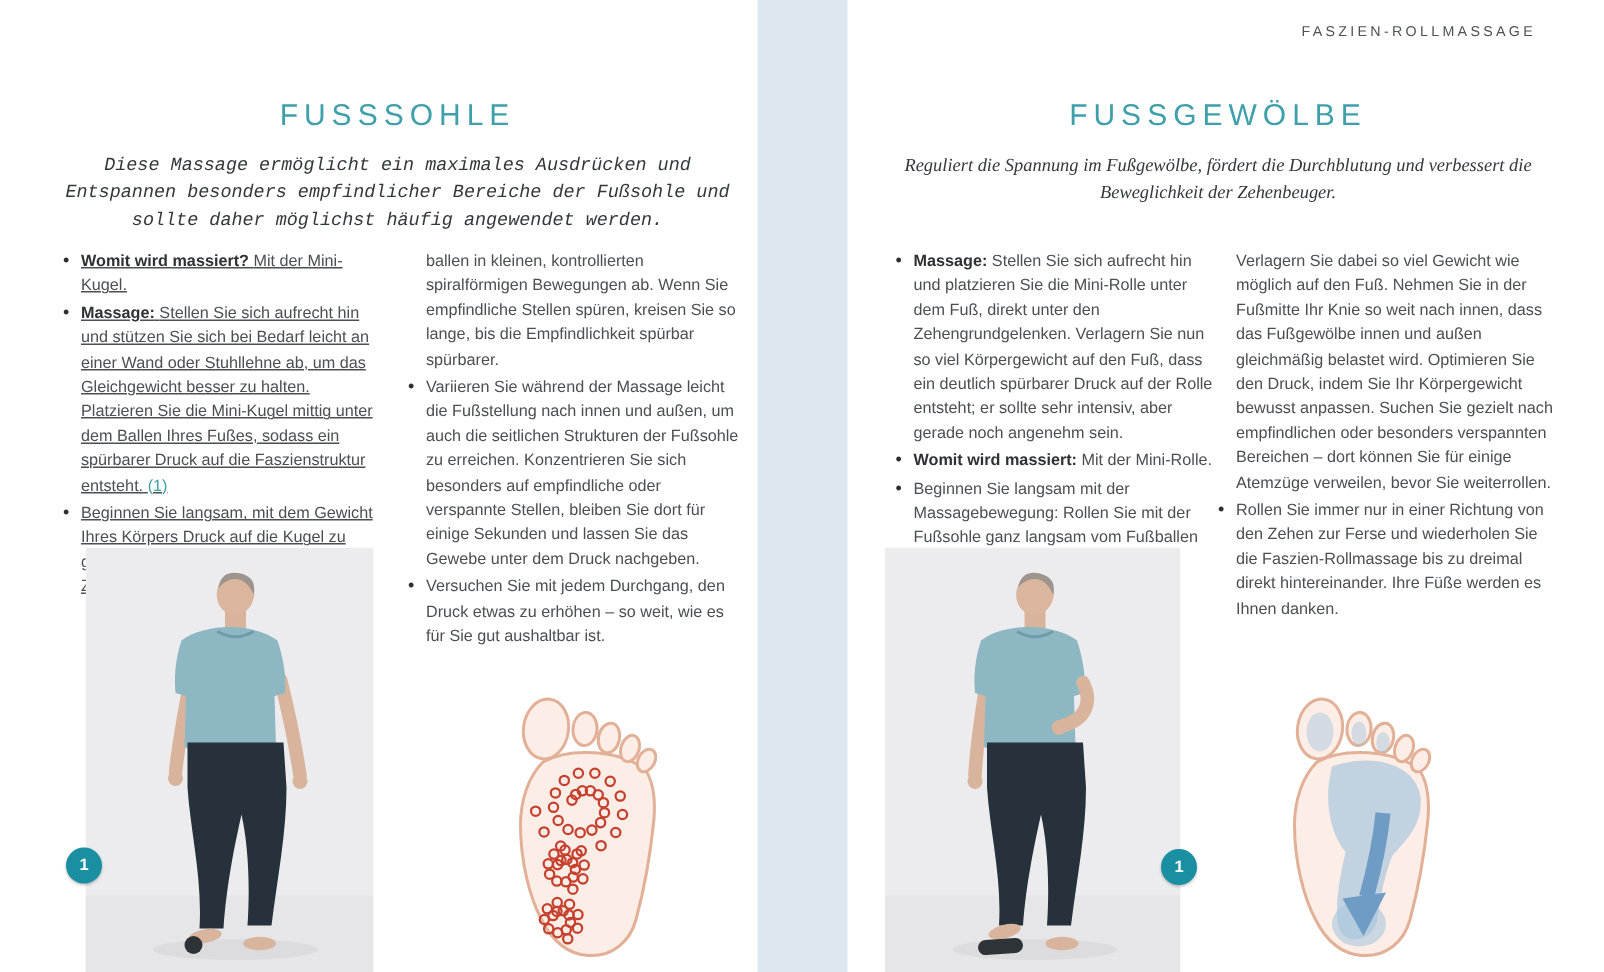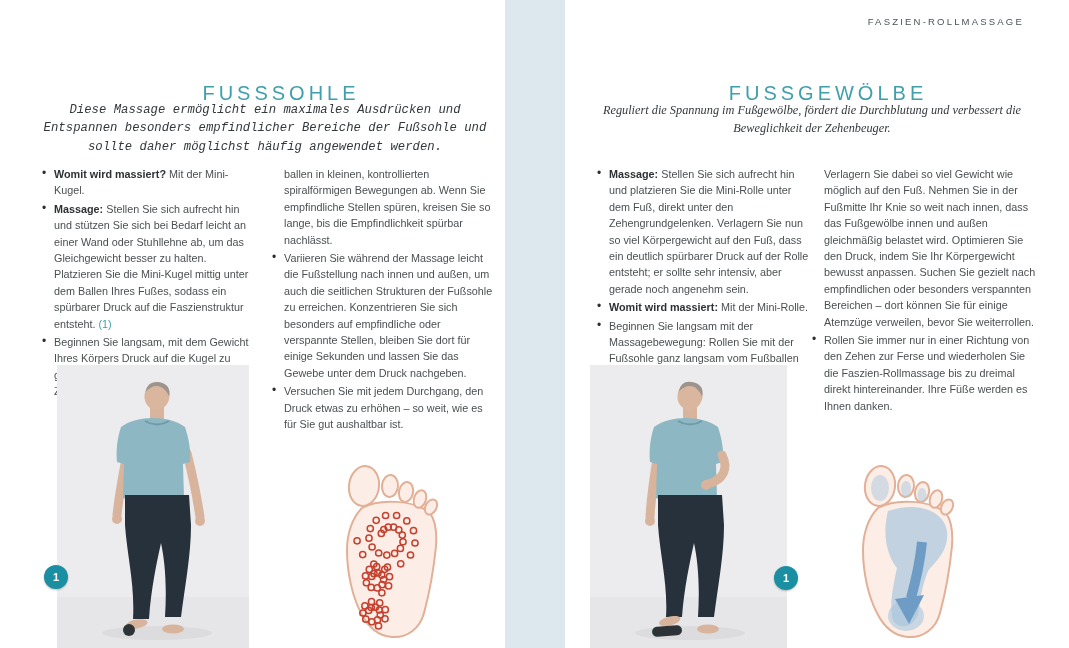--- a/index.html
+++ b/index.html
@@ -5,30 +5,30 @@
 <style>
   html,body{margin:0;padding:0;background:#ffffff;}
   .canvas{position:relative;width:1069px;height:648px;background:#ffffff;overflow:hidden;
           font-family:"Liberation Sans",sans-serif;color:#4b4f51;}
   .gutter{position:absolute;left:505px;top:0;width:60px;height:648px;background:#dce7ee;}
 
   .running-header{position:absolute;top:16px;right:45px;font-size:9.5px;letter-spacing:2.2px;
           color:#4c5257;font-weight:500;}
 
   .title{position:absolute;top:66px;width:450px;text-align:center;font-size:20px;font-weight:400;
-         letter-spacing:4px;color:#3fa0ab;margin:16px;}
+         letter-spacing:4px;color:#3fa0ab;margin:0;}
   .t-left{left:40px;} .t-right{left:587px;}
 
   .subtitle{position:absolute;top:101px;width:450px;text-align:center;margin:0;
             font-family:"Liberation Serif",serif;font-style:italic;font-size:12.3px;
             line-height:1.5;color:#33383b;}
   .s-left{left:40px;font-family:Liberation Mono, monospace;} .s-right{left:587px;text-align:center;}
 
   .col{position:absolute;top:166px;font-size:10.8px;line-height:16.4px;}
-  .col-l1{left:42px;width:212px;}
+  .col-l1{left:42px;width:212px;text-decoration:underline;}
   .col-l2{left:272px;width:222px;}
   .col-r1{left:597px;width:212px;}
   .col-r2{left:812px;width:224px;}
   .item{position:relative;padding-left:12px;margin:0 0 2px 0;box-sizing:border-box;}
   .item.b::before{content:"\2022";position:absolute;left:0;top:-1px;color:#2c2f31;font-size:12px;}
   .lead{font-weight:bold;color:#2e3133;}
   .ref{color:#3fa0ab;}
 
   .caption{position:absolute;top:421px;margin:0;font-family:"Liberation Serif",serif;
            font-style:italic;font-size:10.3px;line-height:1.62;color:#3c4043;}
@@ -62,21 +62,21 @@
   <h1 class="title t-left">FUSSSOHLE</h1>
   <p class="subtitle s-left">Diese Massage ermöglicht ein maximales Ausdrücken und Entspannen besonders empfindlicher Bereiche der Fußsohle und sollte daher möglichst häufig angewendet werden.</p>
 
   <div class="col col-l1">
     <div class="item b"><span class="lead">Womit wird massiert?</span> <span>Mit der Mini-Kugel.</span></div>
     <div class="item b"><span class="lead">Massage:</span> <span>Stellen Sie sich aufrecht hin und stützen Sie sich bei Bedarf leicht an einer Wand oder Stuhllehne ab, um das Gleichgewicht besser zu halten. Platzieren Sie die Mini-Kugel mittig unter dem Ballen Ihres Fußes, sodass ein spürbarer Druck auf die Faszienstruktur entsteht.</span> <span class="ref">(1)</span></div>
     <div class="item b"><span>Beginnen Sie langsam, mit dem Gewicht Ihres Körpers Druck auf die Kugel zu geben, und rollen Sie die Fußsohle und Zehen-</span></div>
   </div>
 
   <div class="col col-l2">
-    <div class="item"><span>ballen in kleinen, kontrollierten spiralförmigen Bewegungen ab. Wenn Sie empfindliche Stellen spüren, kreisen Sie so lange, bis die Empfindlichkeit spürbar nachlässt.</span></div>
+    <div class="item"><span>ballen in kleinen, kontrollierten spiralförmigen Bewegungen ab. Wenn Sie empfindliche Stellen spüren, kreisen Sie so lange, bis die Empfindlichkeit spürbar spürbarer.</span></div>
     <div class="item b"><span>Variieren Sie während der Massage leicht die Fußstellung nach innen und außen, um auch die seitlichen Strukturen der Fußsohle zu erreichen. Konzentrieren Sie sich besonders auf empfindliche oder verspannte Stellen, bleiben Sie dort für einige Sekunden und lassen Sie das Gewebe unter dem Druck nachgeben.</span></div>
     <div class="item b"><span>Versuchen Sie mit jedem Durchgang, den Druck etwas zu erhöhen – so weit, wie es für Sie gut aushaltbar ist.</span></div>
   </div>
 
   <figure class="photo photo-left">
     <svg width="192" height="283" viewBox="0 0 192 283">
       <rect x="0" y="0" width="192" height="283" fill="#ececee"></rect>
       <rect x="0" y="232" width="192" height="51" fill="#e6e6e9"></rect>
       <ellipse cx="100" cy="268" rx="55" ry="7" fill="#dcdcdf"></ellipse>
       <g>

